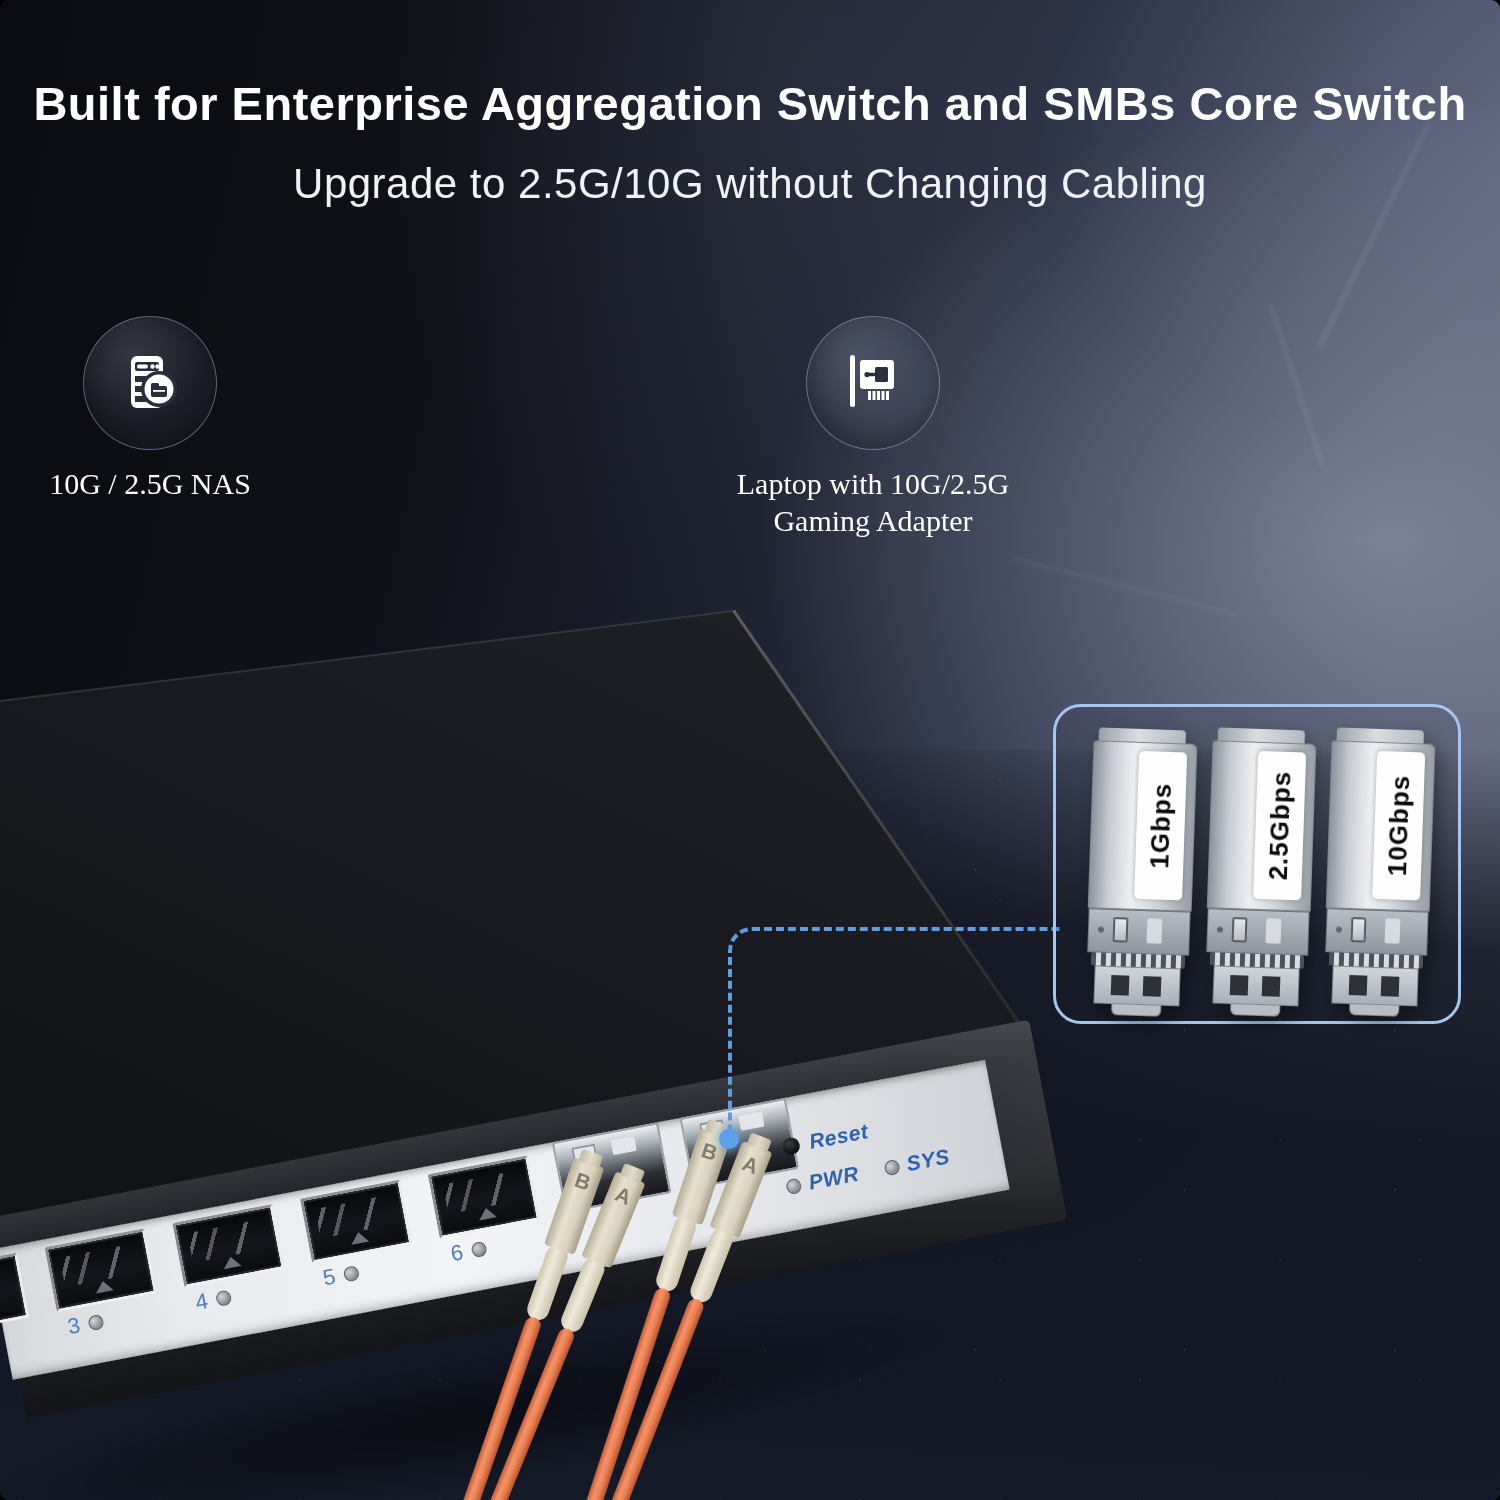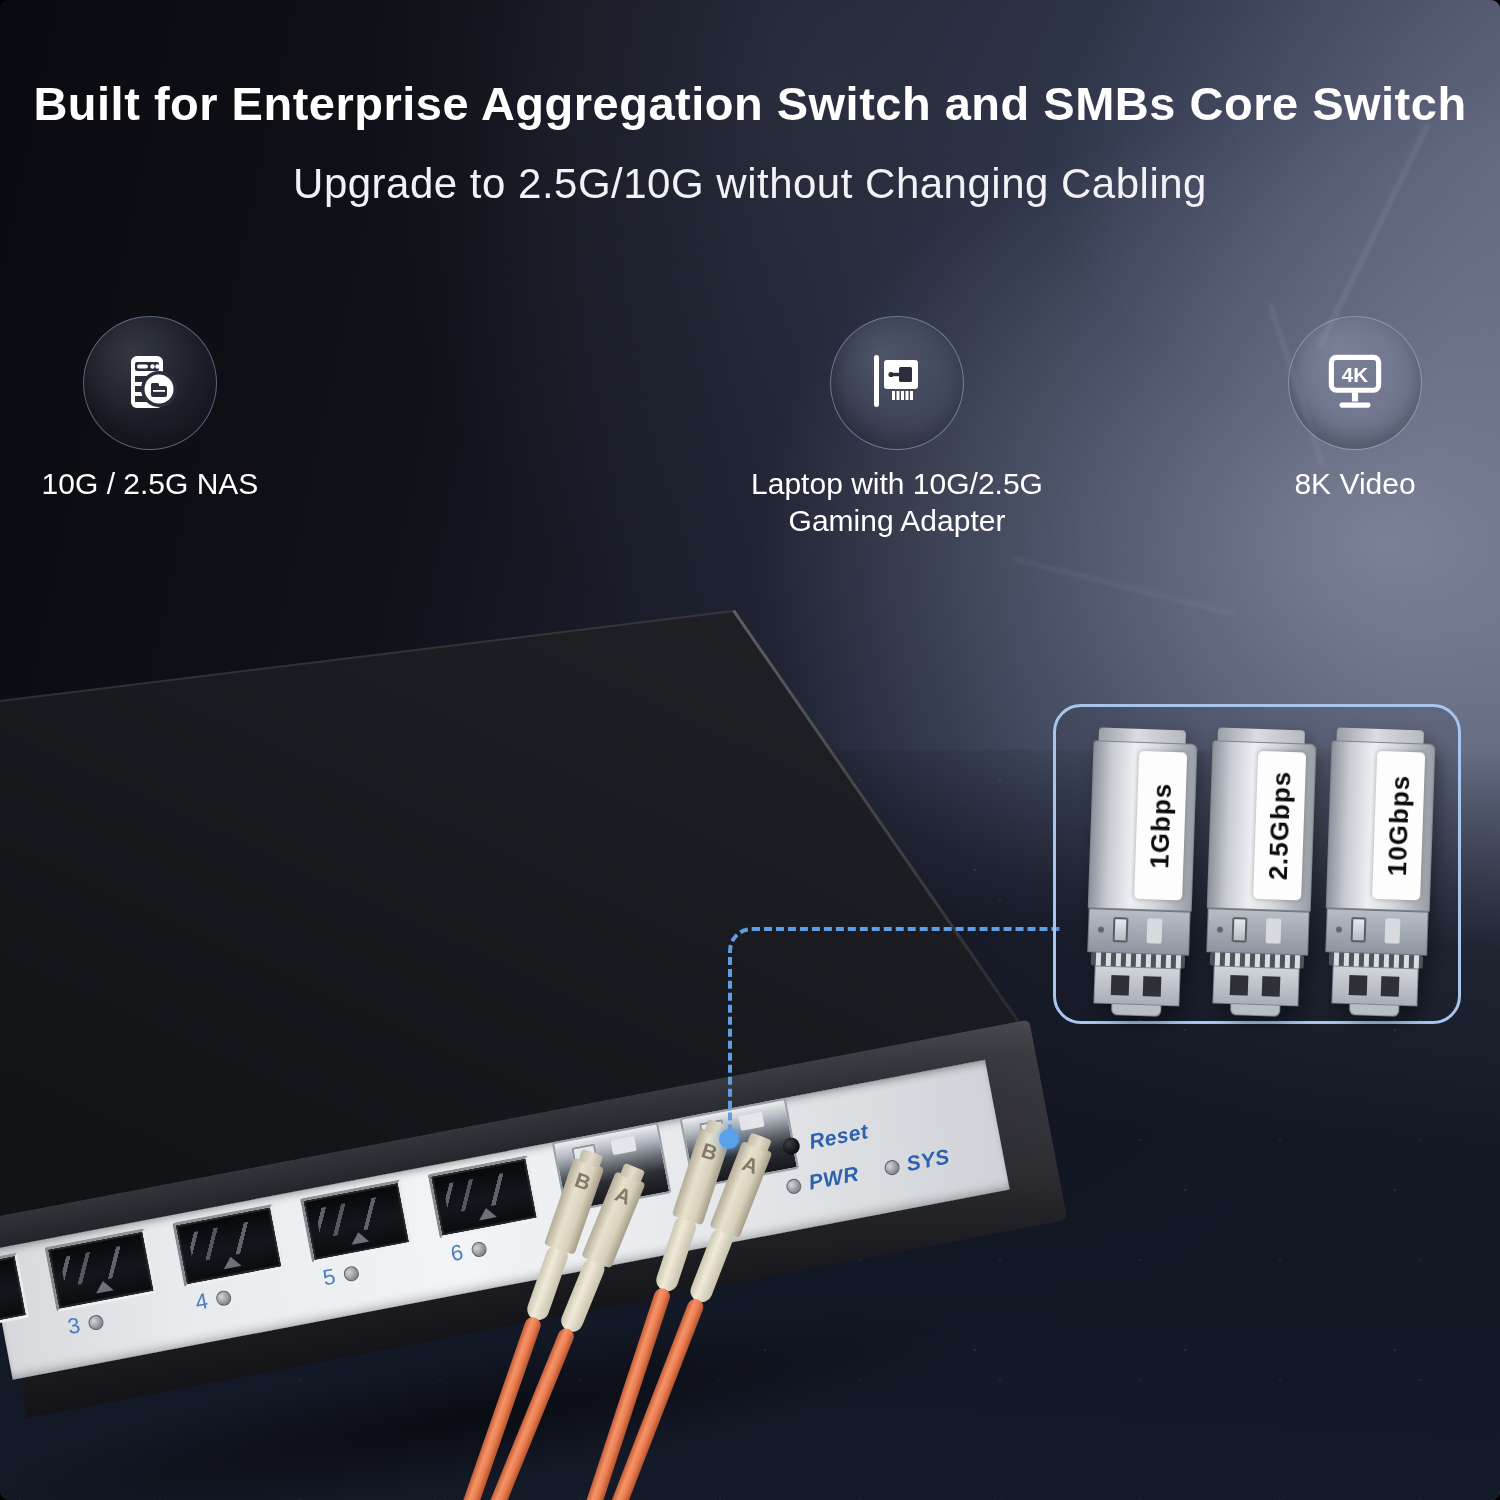--- a/index.html
+++ b/index.html
@@ -25,28 +25,28 @@
   .v4{left:120px;top:960px;width:180px;height:3px;transform:rotate(-8deg);opacity:.45;}
 
   
   .title{position:absolute;z-index:12;top:76px;left:0;width:100%;text-align:center;
     color:#ffffff;font-size:47px;font-weight:700;letter-spacing:.5px;}
   .subtitle{position:absolute;z-index:12;top:160px;left:0;width:100%;text-align:center;
     color:#f0f2f6;font-size:42px;font-weight:400;letter-spacing:.5px;}
 
   
   .uc{position:absolute;z-index:12;top:316px;width:240px;text-align:center;}
-  .uc.wide{width:300px;margin-left:24px;}
+  .uc.wide{width:300px;}
   .uc-circle{width:132px;height:132px;border-radius:50%;margin:0 auto;
     background:radial-gradient(circle at 38% 28%, rgba(195,205,230,0.22), rgba(150,160,190,0.11) 55%, rgba(110,120,150,0.10));
     border:1px solid rgba(170,198,238,0.42);
     box-shadow:inset 0 -10px 20px rgba(0,0,0,0.28);
     display:flex;align-items:center;justify-content:center;}
   .uc-label{margin-top:15px;color:#fff;font-size:30px;line-height:37px;}
-  .uc-label span{display:block;}
+  .uc-label span{display:block;font-family:Liberation Serif, serif;}
 
   
   .sw-shadow{position:absolute;z-index:2;left:-60px;top:1355px;width:1040px;height:130px;
     background:radial-gradient(ellipse at center, rgba(0,0,0,0.55), rgba(0,0,0,0) 70%);
     transform:rotate(-10deg);filter:blur(8px);}
   .sw-top{position:absolute;z-index:3;inset:0;
     clip-path:polygon(0 700px,735px 610px,1030px 1035px,0 1228px);
     background:linear-gradient(205deg,#303137 0%,#242529 28%,#1b1c21 55%,#131418 80%,#0e0f13 100%);}
   .edge-r{position:absolute;z-index:4;left:735px;top:610px;width:522px;height:3px;
     transform:rotate(55.3deg);transform-origin:0 0;
@@ -207,34 +207,20 @@
         </g>
       </svg>
     </div>
     <div class="uc-label">
       <span>Laptop with 10G/2.5G</span>
       <span>Gaming Adapter</span>
     </div>
   </div>
 
 
-  <div class="uc" style="left:1235px">
-    <div class="uc-circle">
-      <svg width="74" height="74" viewBox="0 0 72 72">
-        <rect x="13" y="11" width="46" height="32" rx="5" fill="none" stroke="#fff" stroke-width="5"></rect>
-        <text x="36" y="35" text-anchor="middle" font-size="20" font-weight="bold" fill="#fff">4K</text>
-        <rect x="33" y="45" width="6" height="9" fill="#fff"></rect>
-        <rect x="21" y="55" width="30" height="5" rx="2" fill="#fff"></rect>
-      </svg>
-    </div>
-    <div class="uc-label">
-      <span>8K Video</span>
-      <span></span>
-    </div>
-  </div>
 
   <div class="sw-shadow"></div>
   <div class="sw-top"></div>
   <div class="edge-r"></div>
   <div class="edge-b"></div>
   <div class="sw-face"></div>
 
   <div class="sw-panel">
     <div class="port p2"></div>
     <div class="port p3"></div>

